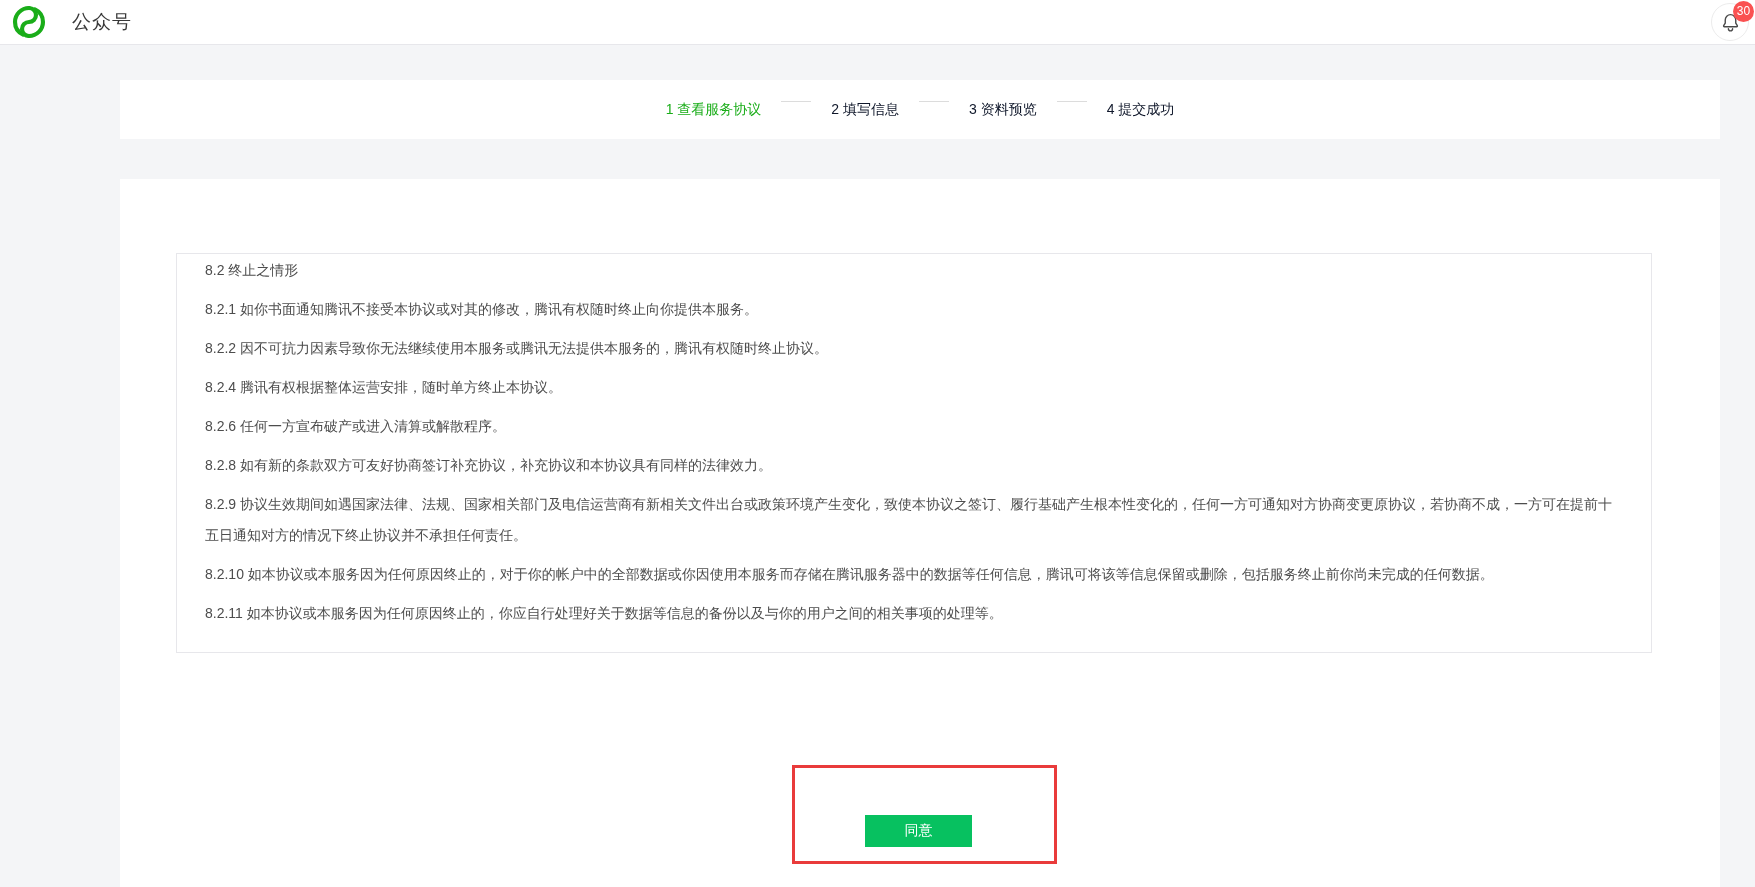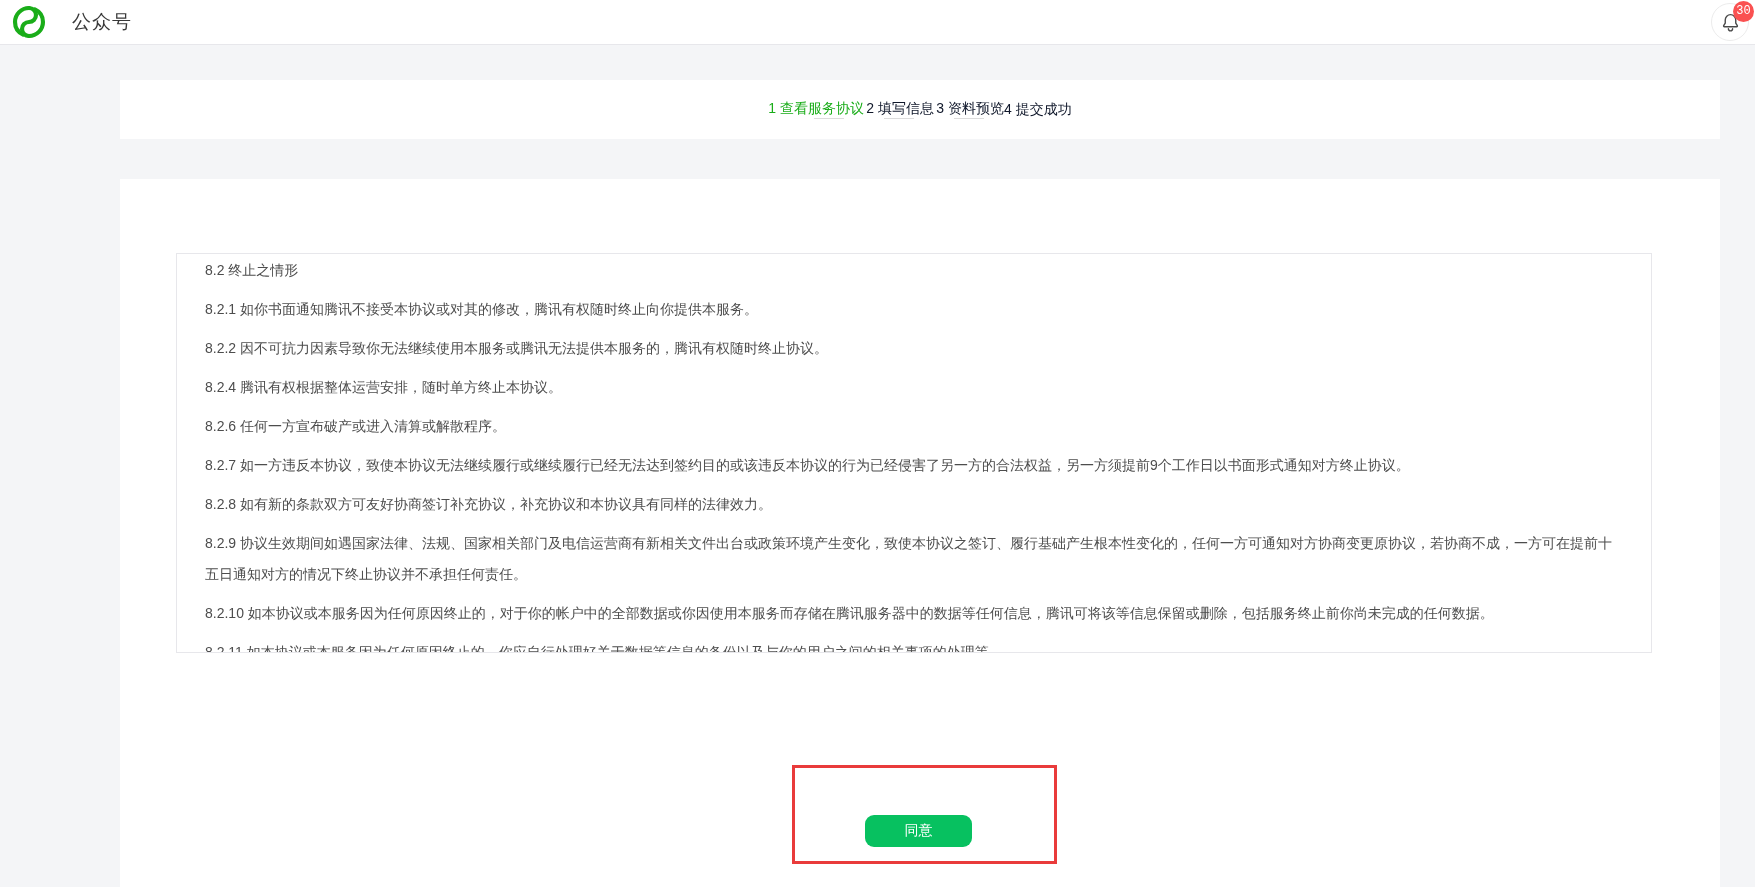--- a/index.html
+++ b/index.html
@@ -21,34 +21,33 @@
   .header{
     position:absolute;top:0;left:0;width:1755px;height:45px;
     background:#fff;border-bottom:1px solid #e7e7eb;
   }
   .brand{position:absolute;left:12px;top:5px;display:flex;align-items:center;gap:26px;}
   .brand-text{font-size:19px;color:#383838;letter-spacing:1px;}
   .bell-wrap{
     position:absolute;right:6px;top:3px;width:38px;height:38px;border-radius:50%;
     border:1px solid #ececec;background:#fff;display:flex;align-items:center;justify-content:center;
     cursor:pointer;
-    font-family:Liberation Mono, monospace;
   }
   .badge{
     position:absolute;top:-3px;right:-6px;min-width:21px;height:21px;padding:0 3px;
     background:var(--badge-red);color:#fff;font-size:12px;line-height:21px;text-align:center;
     border-radius:11px;
   }
 
   
   .step-card{
     position:absolute;left:120px;top:80px;width:1600px;height:59px;
     background:#fff;display:flex;align-items:center;justify-content:center;
   }
-  .step-item{display:flex;align-items:flex-end;flex-direction:column;}
+  .step-item{display:flex;align-items:flex-start;}
   .step-label{font-size:14px;color:#0f172a;white-space:nowrap;}
   .step-label.active{color:var(--brand-green);}
   .step-sep{display:inline-block;width:30px;height:1px;background:#dcdcdc;margin:0 20px;}
   .step-item:last-child .step-sep{display:none;}
 
   
   .main-card{
     position:absolute;left:120px;top:179px;width:1600px;height:708px;background:#fff;
   }
   .agreement-box{
@@ -65,21 +64,21 @@
   }
 
   
   .annotation-rect{
     position:absolute;left:672px;top:586px;width:265px;height:99px;
     border:3px solid var(--annotation-red);background:transparent;pointer-events:none;
   }
   .agree-btn{
     position:absolute;left:745px;top:636px;width:107px;height:32px;
     background:var(--button-green);color:#fff;font-size:14px;
-    border:none;border-radius:9px;cursor:pointer;
+    border:none;border-radius:0;cursor:pointer;
     font-family:Liberation Mono, monospace;
   }
 </style>
 </head>
 <body>
 
 <div class="header">
   <div class="brand">
     <svg width="34" height="34" viewBox="0 0 36 36">
       <g fill="none" stroke="#1aad19" stroke-width="4.4" stroke-linecap="round">
@@ -134,21 +133,20 @@
       <p class="clause">8.2.1 如你书面通知腾讯不接受本协议或对其的修改，腾讯有权随时终止向你提供本服务。</p>
 
       <p class="clause">8.2.2 因不可抗力因素导致你无法继续使用本服务或腾讯无法提供本服务的，腾讯有权随时终止协议。</p>
 
 
       <p class="clause">8.2.4 腾讯有权根据整体运营安排，随时单方终止本协议。</p>
 
 
       <p class="clause">8.2.6 任何一方宣布破产或进入清算或解散程序。</p>
 
-      <p class="clause">8.2.7 如一方违反本协议，致使本协议无法继续履行或继续履行已经无法达到签约目的或该违反本协议的行为已经侵害了另一方的合法权益，另一方须提前9个工作日以书面形式通知对方终止协议。</p>
 
       <p class="clause">8.2.8 如有新的条款双方可友好协商签订补充协议，补充协议和本协议具有同样的法律效力。</p>
 
       <p class="clause">8.2.9 协议生效期间如遇国家法律、法规、国家相关部门及电信运营商有新相关文件出台或政策环境产生变化，致使本协议之签订、履行基础产生根本性变化的，任何一方可通知对方协商变更原协议，若协商不成，一方可在提前十五日通知对方的情况下终止协议并不承担任何责任。</p>
 
       <p class="clause">8.2.10 如本协议或本服务因为任何原因终止的，对于你的帐户中的全部数据或你因使用本服务而存储在腾讯服务器中的数据等任何信息，腾讯可将该等信息保留或删除，包括服务终止前你尚未完成的任何数据。</p>
 
       <p class="clause">8.2.11 如本协议或本服务因为任何原因终止的，你应自行处理好关于数据等信息的备份以及与你的用户之间的相关事项的处理等。</p>
     </div>
 

